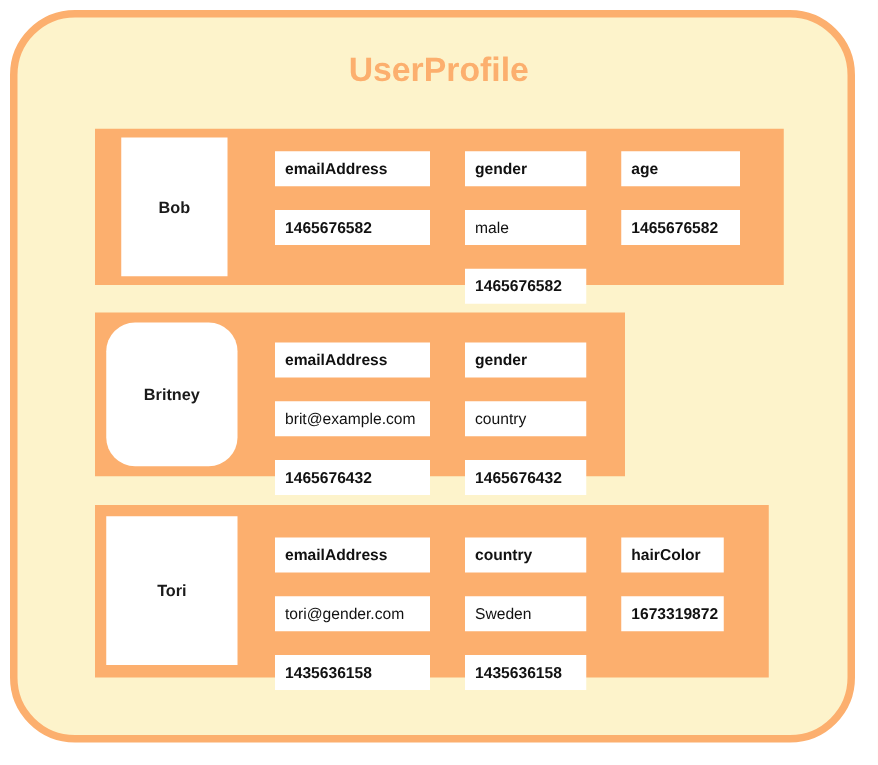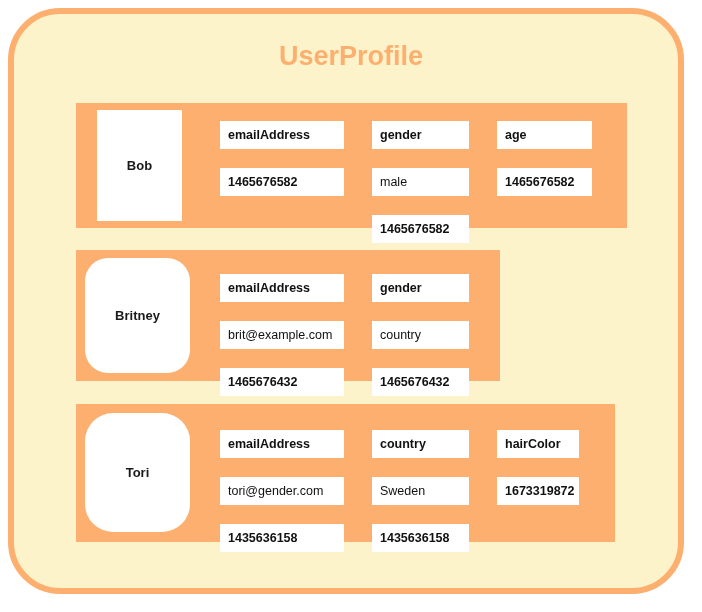--- a/index.html
+++ b/index.html
@@ -142,21 +142,21 @@
     </div>
 
     <div class="field-col" style="left:296px; top:24px; width:97px;">
       <div class="cell key">gender</div>
       <div class="cell value">country</div>
       <div class="cell ts">1465676432</div>
     </div>
   </div>
 
   <div class="record" style="left:76px; top:404px; width:539px; height:138px;">
-    <div class="record-name" style="left:9px; top:9px; width:105px; height:119px;border-radius:28px;">
+    <div class="record-name" style="left:9px; top:9px; width:105px; height:119px;">
       <span>Tori</span>
     </div>
 
     <div class="field-col" style="left:144px; top:26px; width:124px;">
       <div class="cell key">emailAddress</div>
       <div class="cell value">tori@gender.com</div>
       <div class="cell ts">1435636158</div>
     </div>
 
     <div class="field-col" style="left:296px; top:26px; width:97px;text-align:center;">

